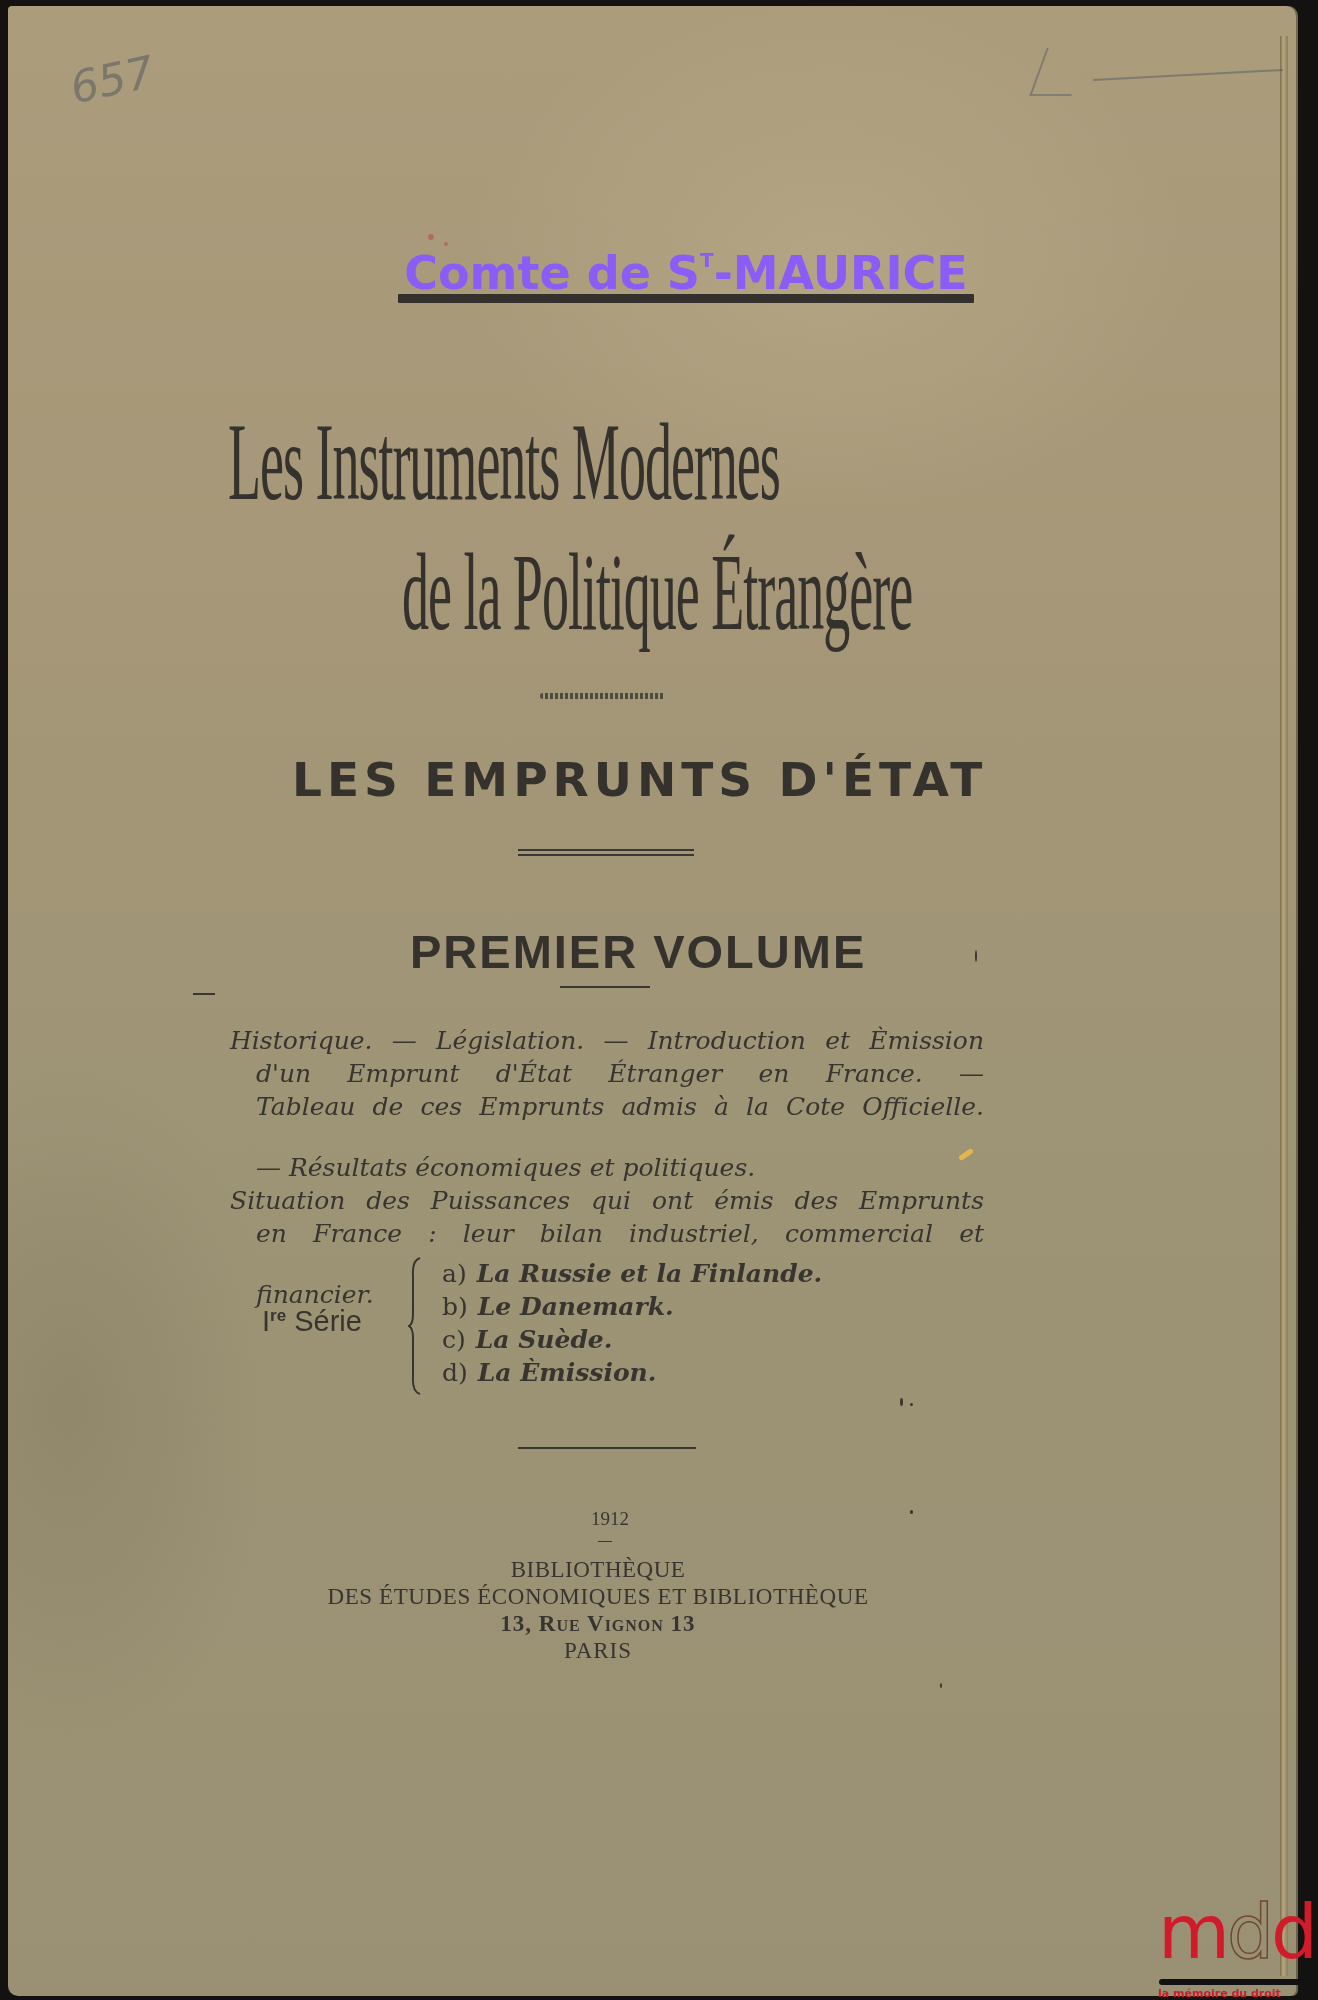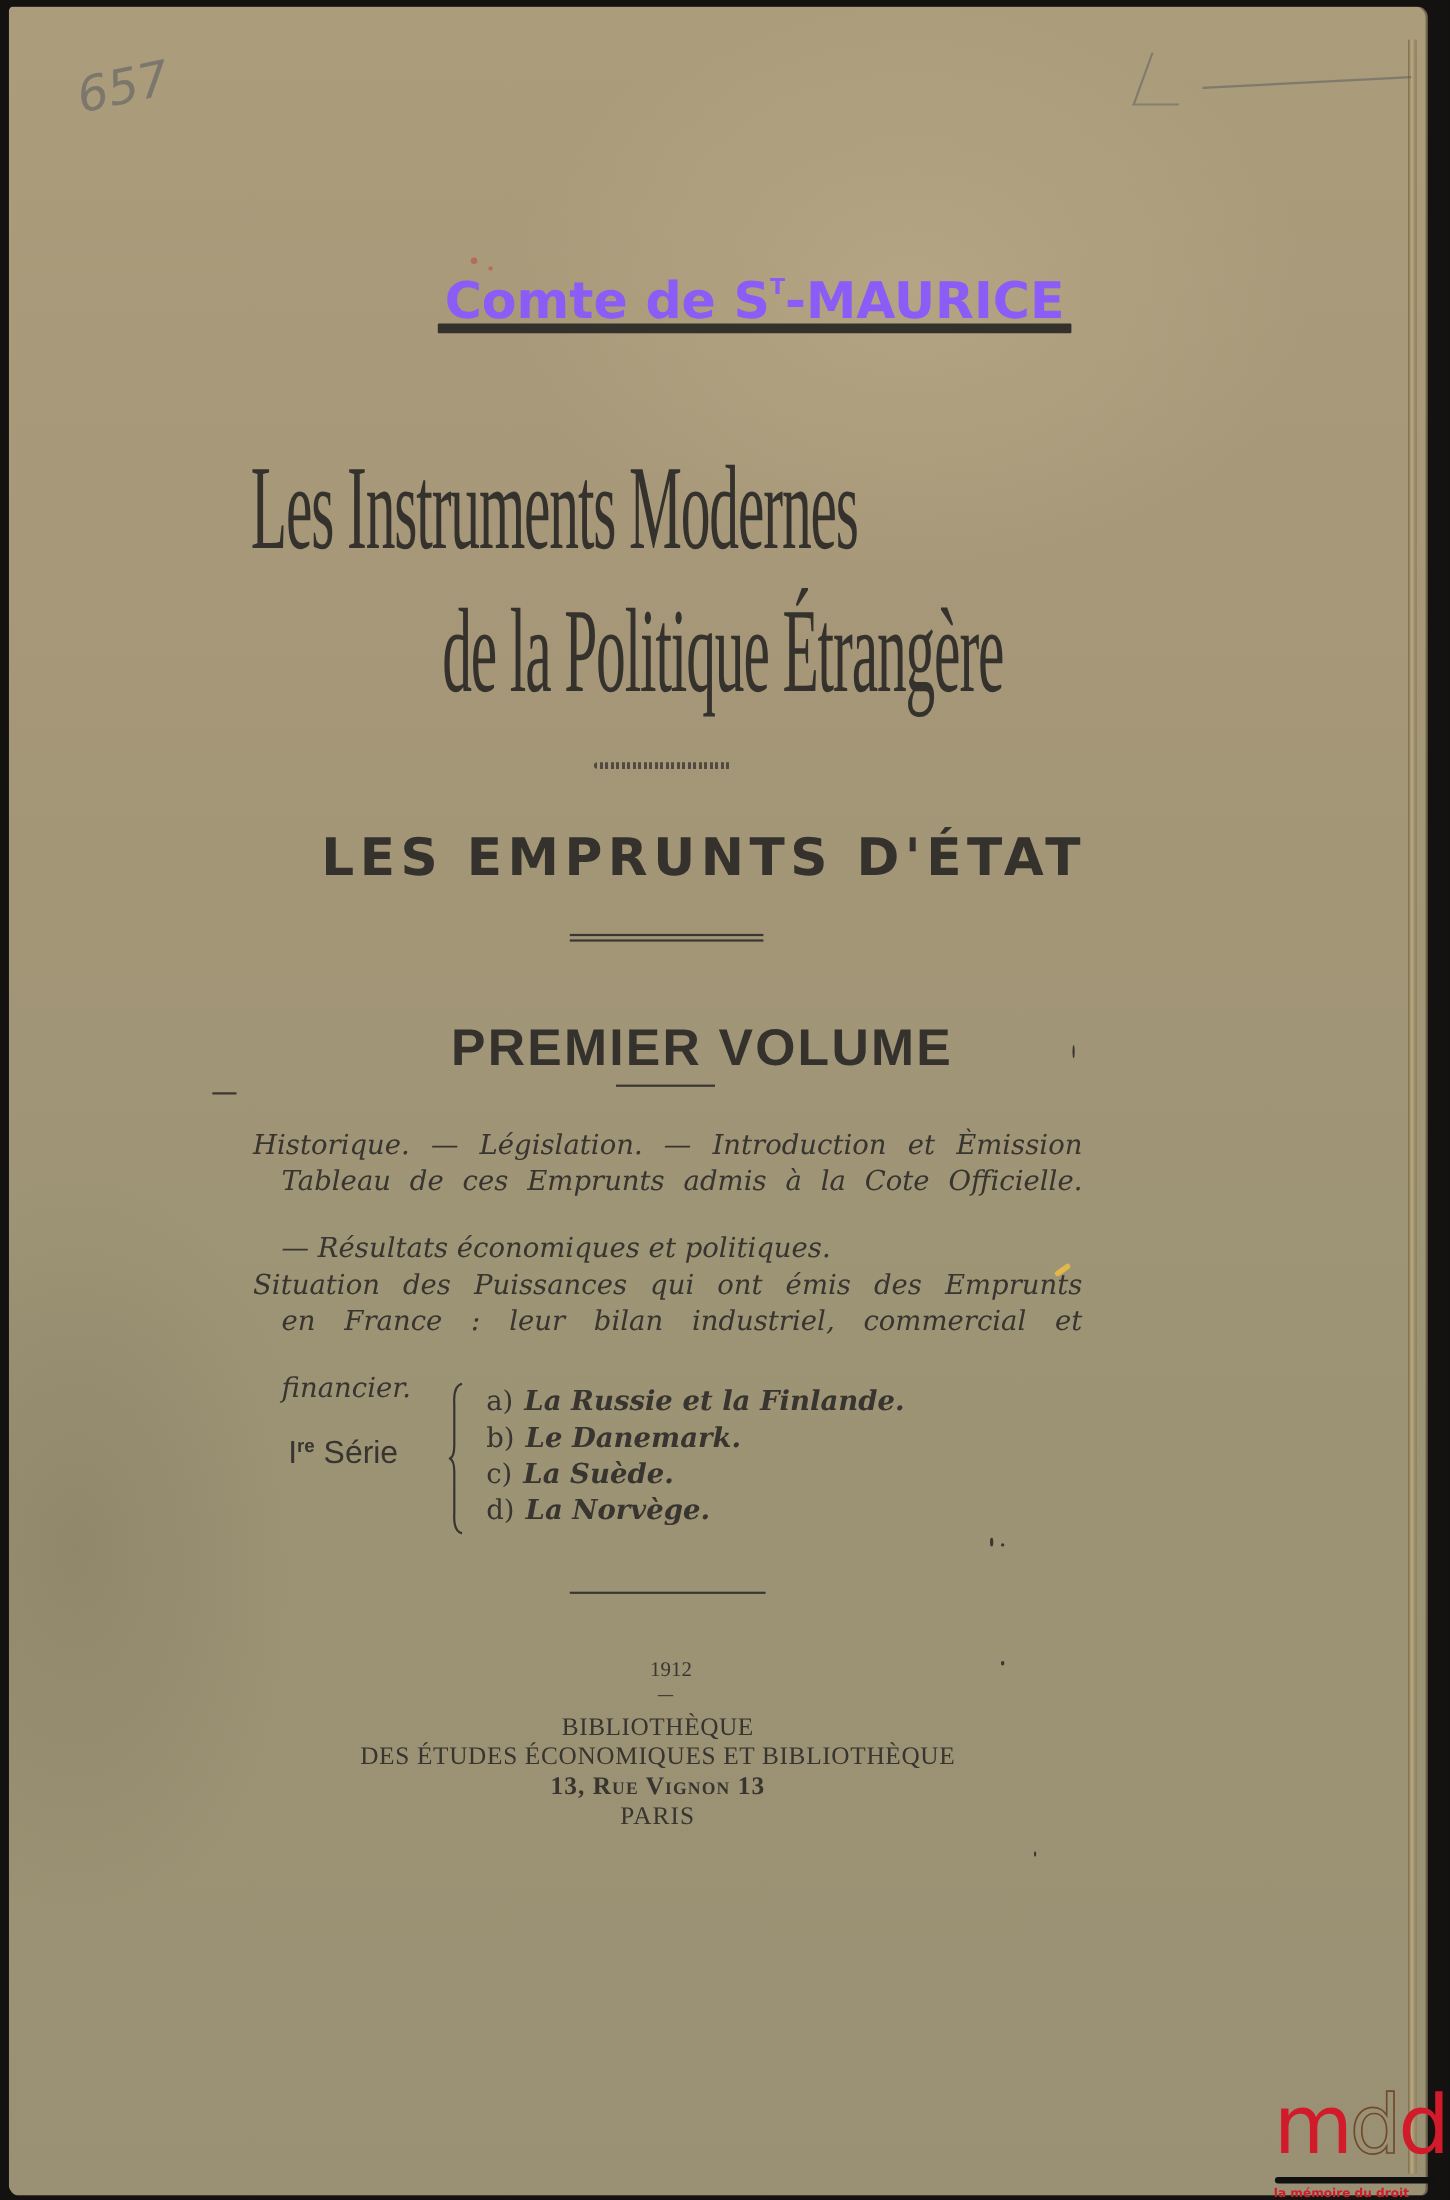--- a/index.html
+++ b/index.html
@@ -127,39 +127,40 @@
 
 <div class="subtitle">LES EMPRUNTS D'ÉTAT</div>
 <div class="double-rule"></div>
 
 <div class="volume">PREMIER VOLUME</div>
 <div class="volume-rule"></div>
 <div class="stray-dash"></div>
 
 <div class="desc">
   <div class="line">Historique. — Législation. — Introduction et Èmission</div>
+  <div class="line indent">d'un Emprunt d'État Étranger en France. —</div>
   <div class="line indent">Tableau de ces Emprunts admis à la Cote Officielle.</div>
   <div class="line indent last">— Résultats économiques et politiques.</div>
   <div class="line">Situation des Puissances qui ont émis des Emprunts</div>
   <div class="line indent">en France : leur bilan industriel, commercial et</div>
   <div class="line indent last">financier.</div>
 </div>
 <div class="yellow-speck"></div>
 
 <div class="serie-label"><span>I</span><sup>re</sup> <span>Série</span></div>
 
 <svg class="brace" viewBox="0 0 14 140" width="14" height="140">
   <path d="M12 2 Q4 4 5 20 L5 58 Q5 68 1 70 Q5 72 5 82 L5 120 Q4 136 12 138" fill="none" stroke="#38342f" stroke-width="2"></path>
 </svg>
 
 <div class="serie-list">
   <div class="serie-item"><span class="letter">a)</span><span class="name">La Russie et la Finlande.</span></div>
   <div class="serie-item"><span class="letter">b)</span><span class="name">Le Danemark.</span></div>
   <div class="serie-item"><span class="letter">c)</span><span class="name">La Suède.</span></div>
-  <div class="serie-item"><span class="letter">d)</span><span class="name">La Norvège.</span></div>
+  <div class="serie-item"><span class="letter">d)</span><span class="name">La Èmission.</span></div>
 </div>
 
 <div class="bottom-rule"></div>
 
 <div class="year">1912</div>
 <div class="year-dash"></div>
 <div class="pub pub-1">BIBLIOTHÈQUE</div>
 <div class="pub pub-2">DES ÉTUDES ÉCONOMIQUES ET BIBLIOTHÈQUE</div>
 <div class="pub pub-3">13, Rue Vignon 13</div>
 <div class="pub pub-4">PARIS</div>

